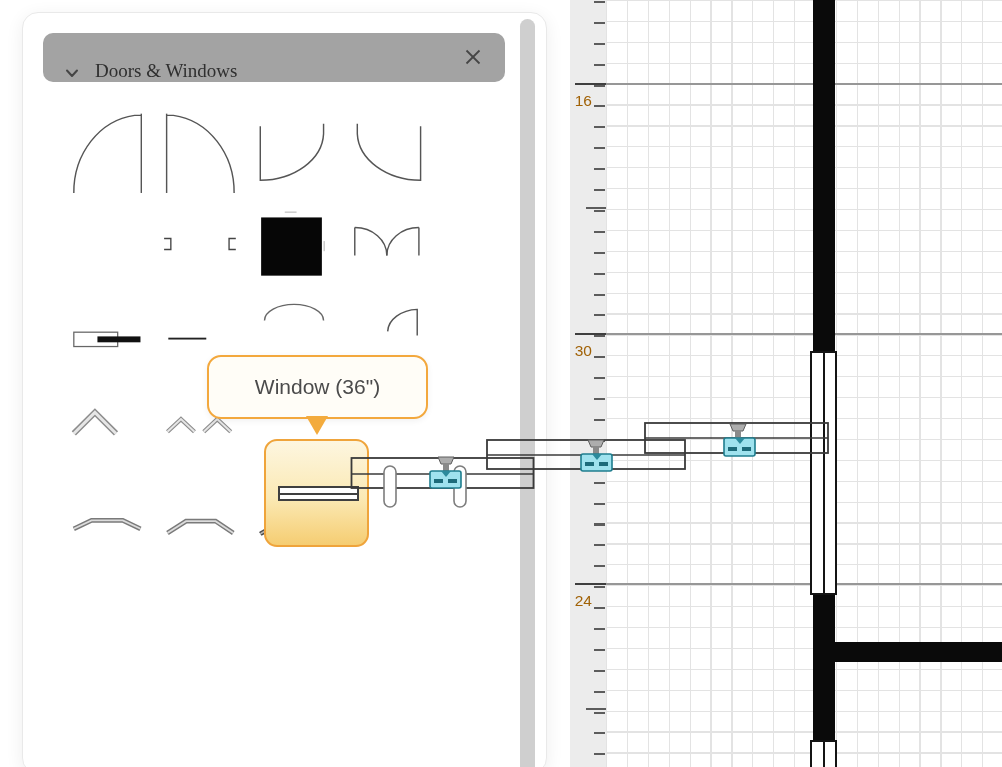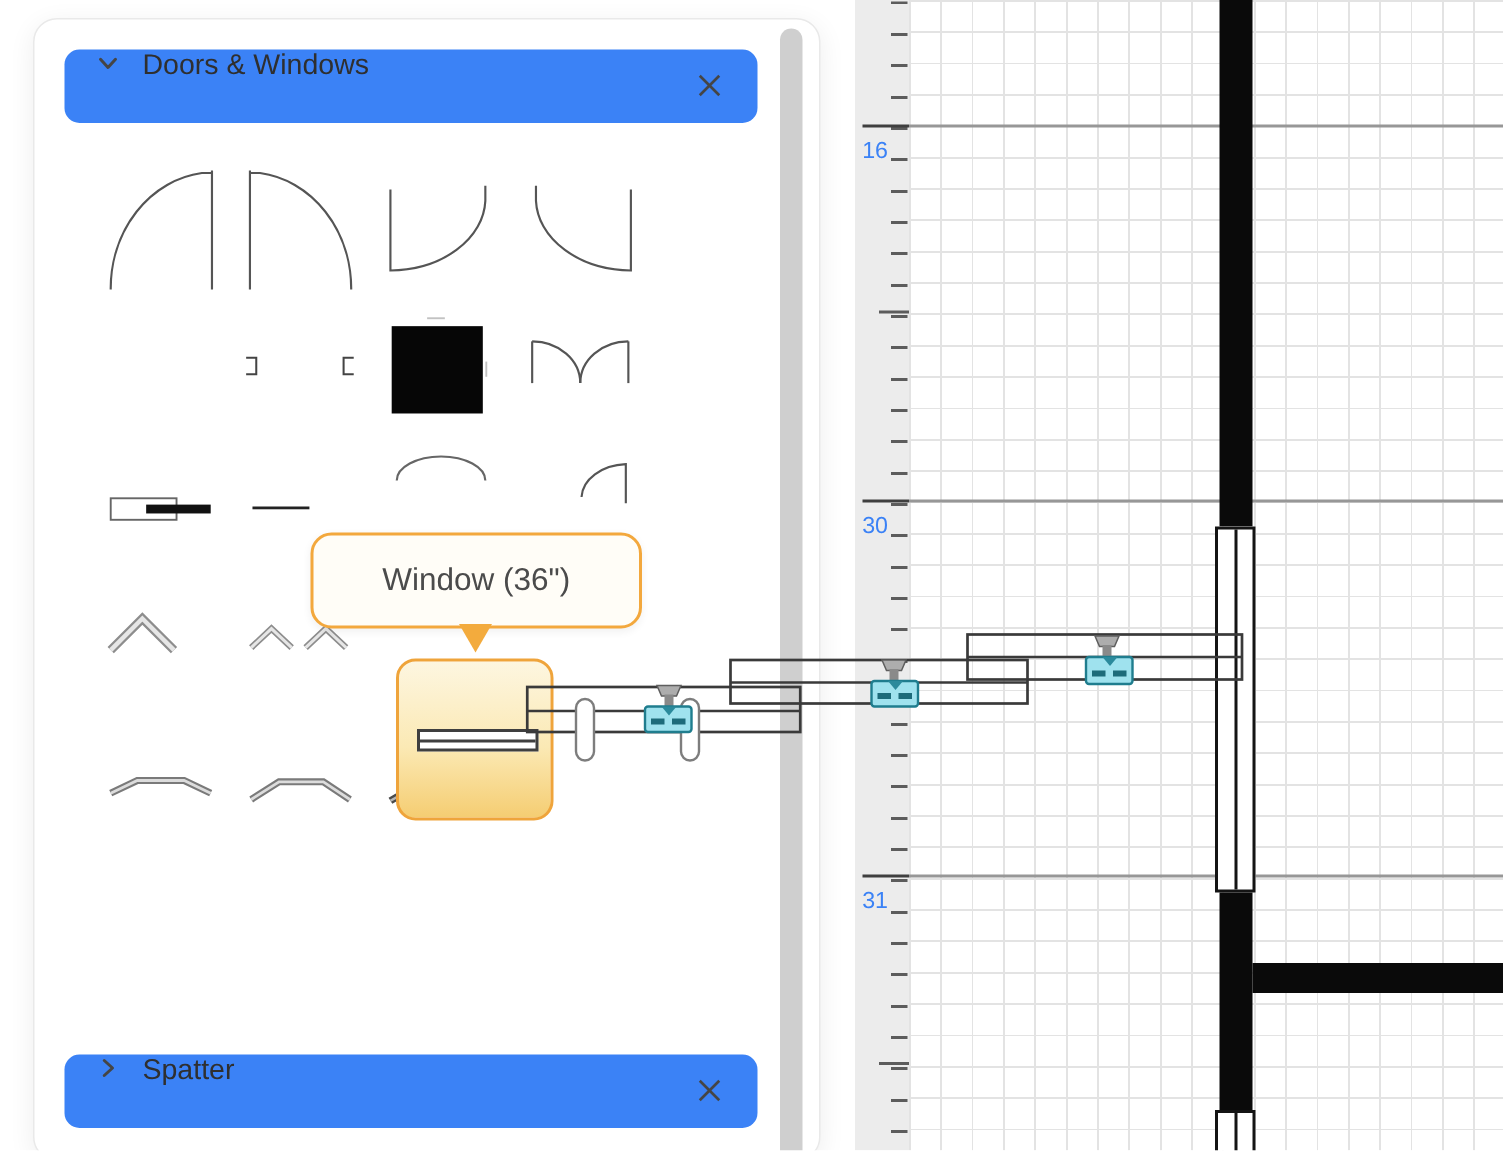--- a/index.html
+++ b/index.html
@@ -7,33 +7,33 @@
          font-family:"Liberation Sans",sans-serif;background:#fff;}
 
   
   .ruler{position:absolute;left:570px;top:0;width:36px;height:767px;background:#ececec;}
   .ruler-ticks{position:absolute;left:24px;top:1px;width:11px;height:766px;
     background:repeating-linear-gradient(180deg,#5c5c5c 0 2px,transparent 2px 20.9px);}
   .tick-medium{position:absolute;left:586px;width:20px;height:2px;background:#5c5c5c;}
   .major-line-ruler{position:absolute;left:575px;width:31px;height:2px;background:#3f3f3f;z-index:3;}
   .major-line-canvas{position:absolute;left:606px;width:396px;height:1.6px;background:#979797;z-index:1;}
   .ruler-label{position:absolute;left:560px;width:32px;height:18px;text-align:right;
-    font-size:15.5px;color:#3b82f6;line-height:18px;z-index:4;}
+    font-size:15.5px;color:#a16207;line-height:18px;z-index:4;}
   .grid{position:absolute;left:606px;top:0;width:396px;height:767px;background:
     repeating-linear-gradient(90deg,#e3e3e3 0 1.2px,transparent 1.2px 20.9px),
     repeating-linear-gradient(180deg,#e3e3e3 0 1.2px,transparent 1.2px 20.9px),#fff;}
   .wall{position:absolute;background:#0a0a0a;z-index:2;}
   .win{position:absolute;background:#fff;border:2px solid #141414;box-sizing:border-box;z-index:2;}
   .win .mid{position:absolute;left:10.5px;top:0;bottom:0;width:2px;background:#141414;}
 
   
   .panel{position:absolute;left:22px;top:12px;width:523px;height:760px;background:#fff;
     border:1px solid #e9e9e9;border-radius:16px;box-shadow:0 4px 18px rgba(0,0,0,.07);z-index:10;}
-  .sec-header{position:absolute;left:20px;width:462px;height:49px;background:#3b82f6;
-    border-radius:10px;display:flex;align-items:flex-start;cursor:pointer;}
+  .sec-header{position:absolute;left:20px;width:462px;height:49px;background:#a3a3a3;
+    border-radius:10px;display:flex;align-items:flex-end;cursor:pointer;font-family:Liberation Serif, serif;}
   .sec-label{font-size:19px;color:#2f2f2f;margin-left:14px;}
   .hdr-icon{margin-left:20px;width:18px;height:18px;flex:0 0 auto;}
   .hdr-close{position:absolute;right:22px;top:14px;width:20px;height:20px;}
   .scroll-thumb{position:absolute;left:497px;top:6px;width:15px;height:756px;
     border-radius:8px;background:#cfcfcf;}
 
   .shape-svg{position:absolute;left:20px;top:88px;}
 
   
   .tile{position:absolute;left:241px;top:426px;width:105px;height:108px;border-radius:13px;
@@ -70,21 +70,21 @@
 
   <div class="major-line-ruler" style="top:83px"></div>
   <div class="major-line-ruler" style="top:333px"></div>
   <div class="major-line-ruler" style="top:583px"></div>
   <div class="major-line-canvas" style="top:83px"></div>
   <div class="major-line-canvas" style="top:333px"></div>
   <div class="major-line-canvas" style="top:583px"></div>
 
   <div class="ruler-label" style="top:92px">16</div>
   <div class="ruler-label" style="top:342px">30</div>
-  <div class="ruler-label" style="top:592px">31</div>
+  <div class="ruler-label" style="top:592px">24</div>
 
   <div class="wall" style="left:813px;top:0;width:22px;height:351px"></div>
   <div class="win" style="left:810px;top:351px;width:27px;height:244px">
       <div class="mid"></div>
     </div>
   <div class="wall" style="left:813px;top:595px;width:22px;height:146px"></div>
   <div class="wall" style="left:835px;top:642px;width:167px;height:20px"></div>
   <div class="win" style="left:810px;top:740px;width:27px;height:30px">
       <div class="mid"></div>
     </div>
@@ -177,30 +177,20 @@
         <path d="M277 613 Q 315 589 353 613" stroke="#b5b5b5" stroke-width="2"></path>
       </g>
     </svg>
 
     <div class="tile">
       <div class="tile-window">
           <div class="mid"></div>
         </div>
     </div>
 
-    <div class="sec-header" style="top:690px">
-      <svg class="hdr-icon" viewBox="0 0 18 18">
-        <polyline points="6.5,4 12,9 6.5,14" fill="none" stroke="#454545" stroke-width="2" stroke-linecap="round" stroke-linejoin="round"></polyline>
-      </svg>
-      <span class="sec-label">Spatter</span>
-      <svg class="hdr-close" viewBox="0 0 20 20">
-        <line x1="3.5" y1="3.5" x2="16.5" y2="16.5" stroke="#454545" stroke-width="1.8"></line>
-        <line x1="16.5" y1="3.5" x2="3.5" y2="16.5" stroke="#454545" stroke-width="1.8"></line>
-      </svg>
-    </div>
 
     <div class="scroll-thumb"></div>
   </div>
 
   <svg class="ghosts" width="1002" height="767" viewBox="0 0 1002 767">
 
     <g>
       <rect x="351.5" y="458" width="182" height="30" fill="none" stroke="#3a3a3a" stroke-width="1.8"></rect>
       <line x1="351.5" y1="474" x2="533.5" y2="474" stroke="#3a3a3a" stroke-width="1.6"></line>
       <rect x="384" y="466" width="12" height="41" rx="6" fill="#fff" stroke="#7d7d7d" stroke-width="1.6"></rect>

